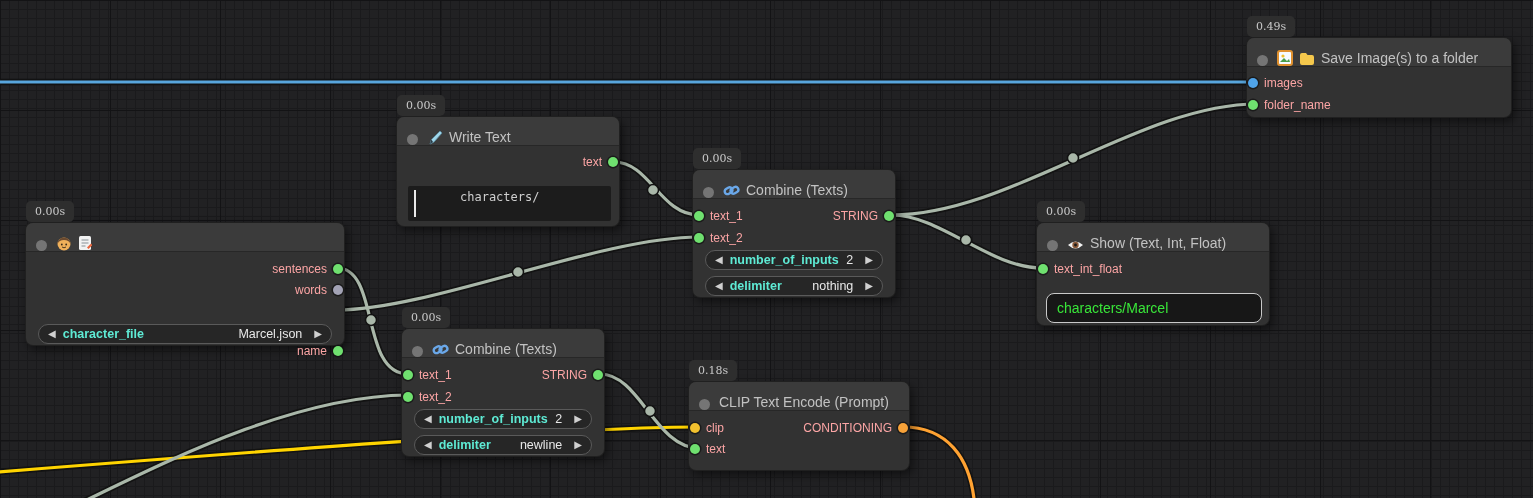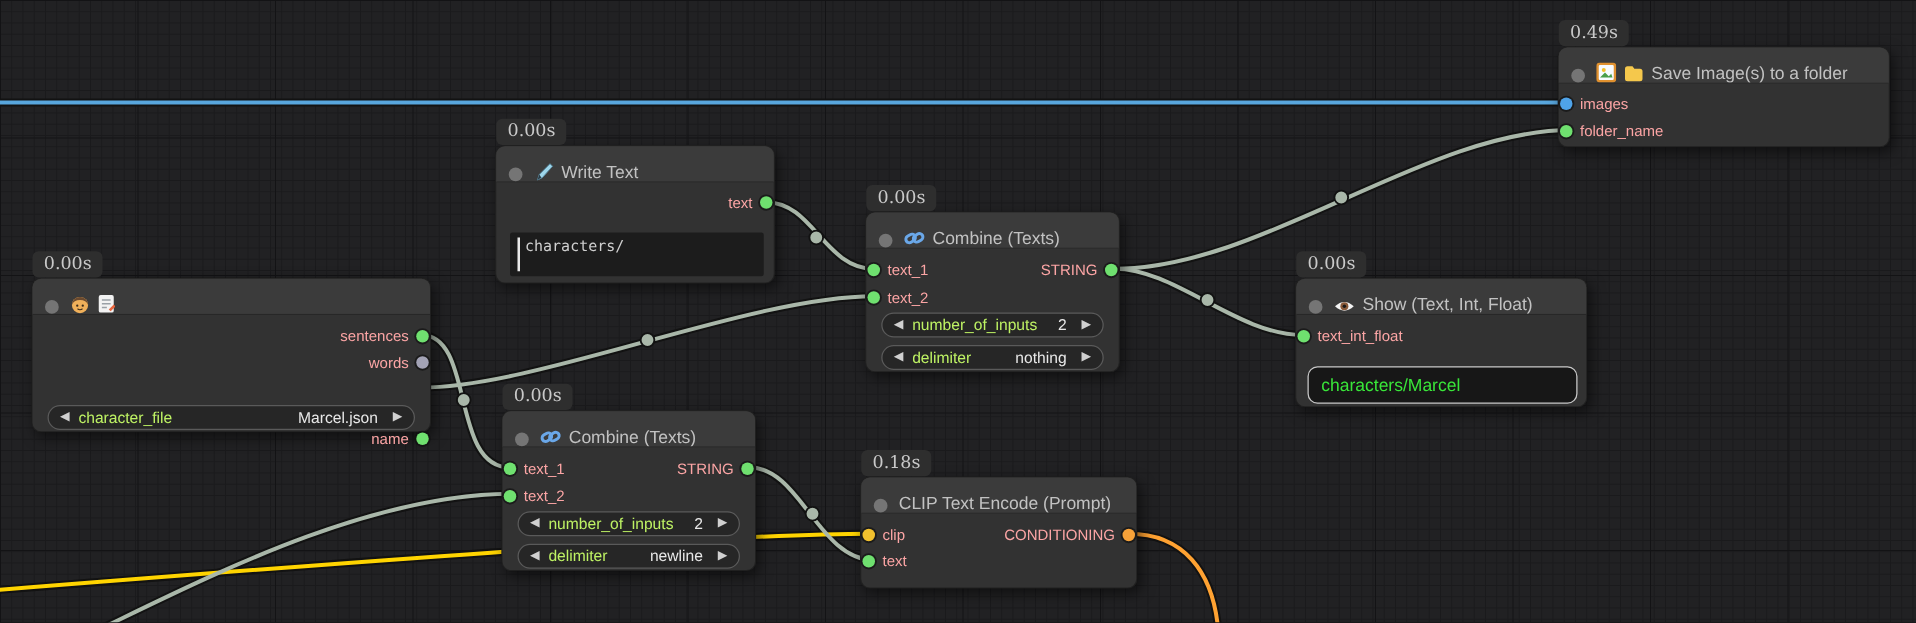--- a/index.html
+++ b/index.html
@@ -18,21 +18,21 @@
   .wire-border{fill:none;stroke:#121212;stroke-width:6.5;stroke-linecap:round;}
   .wire{fill:none;stroke-width:3.2;stroke-linecap:round;}
   .node{
     position:absolute;z-index:2;background:#323232;border-radius:8px;
     box-shadow:3px 4px 10px rgba(0,0,0,.5);border:1px solid rgba(0,0,0,.35);
     box-sizing:border-box;
   }
   .badge{
     position:absolute;top:-22px;left:0;height:21px;line-height:21px;
     background:#2e2e2e;color:#c9c9c9;border-radius:5px;padding:0 9px;
-    font-family:"DejaVu Serif", serif;font-size:14px;z-index:1;
+    font-family:"DejaVu Serif", serif;font-size:11px;z-index:1;
   }
   .nheader{
     position:absolute;left:0;right:0;top:0;height:29px;background:#3b3b3b;
     border-radius:7px 7px 0 0;border-bottom:1px solid #272727;
     display:flex;align-items:flex-end;padding:0 10px;box-sizing:border-box;
   }
   .cdot{width:11px;height:11px;border-radius:50%;background:#757575;flex:0 0 auto;margin-right:9px;}
   .nicon{display:inline-flex;margin-right:6px;flex:0 0 auto;}
   .nicon svg{display:block;}
   .ntitle{color:#c2c2c2;font-size:14px;white-space:nowrap;overflow:hidden;}
@@ -44,25 +44,25 @@
   .slot.in .dot{left:1px;}
   .slot.out .dot{right:1px;}
   .dgreen{background:#6fe06f;} .dblue{background:#4fa3e8;} .dgray{background:#a3a3b5;}
   .dyellow{background:#f2c12e;} .dorange{background:#f7a239;}
   .pill{
     position:absolute;left:12px;right:12px;height:20px;border:1px solid #5a5a5a;border-radius:11px;
     background:#262626;display:flex;align-items:center;padding:0 9px;box-sizing:border-box;
     font-size:12.5px;white-space:nowrap;
   }
   .arrow{color:#d0d0d0;font-size:10px;flex:0 0 auto;line-height:1;}
-  .plabel{color:#bef264;margin-left:7px;flex:1 1 auto;overflow:hidden;}
+  .plabel{color:#5eead4;margin-left:7px;flex:1 1 auto;overflow:hidden;font-weight:bold;}
   .pvalue{color:#e8e8e8;margin-right:12px;flex:0 0 auto;}
   .textbox{
     position:absolute;background:#1c1c1c;border-radius:2px;display:flex;align-items:flex-start;
-    padding:4px 6px;box-sizing:border-box;
+    padding:4px 6px;box-sizing:border-box;gap:40px;
   }
   .caret{width:2px;align-self:stretch;background:#e9e9e9;margin-right:4px;flex:0 0 auto;}
   .mono{font-family:"DejaVu Sans Mono", monospace;font-size:12px;color:#cfcfcf;line-height:14px;}
   .showbox{
     position:absolute;background:#171717;border:1px solid #c9c9c9;border-radius:8px;
     display:flex;align-items:center;padding:0 10px;box-sizing:border-box;
     font-size:14px;color:#39e639;
   }
 </style>
 </head>

